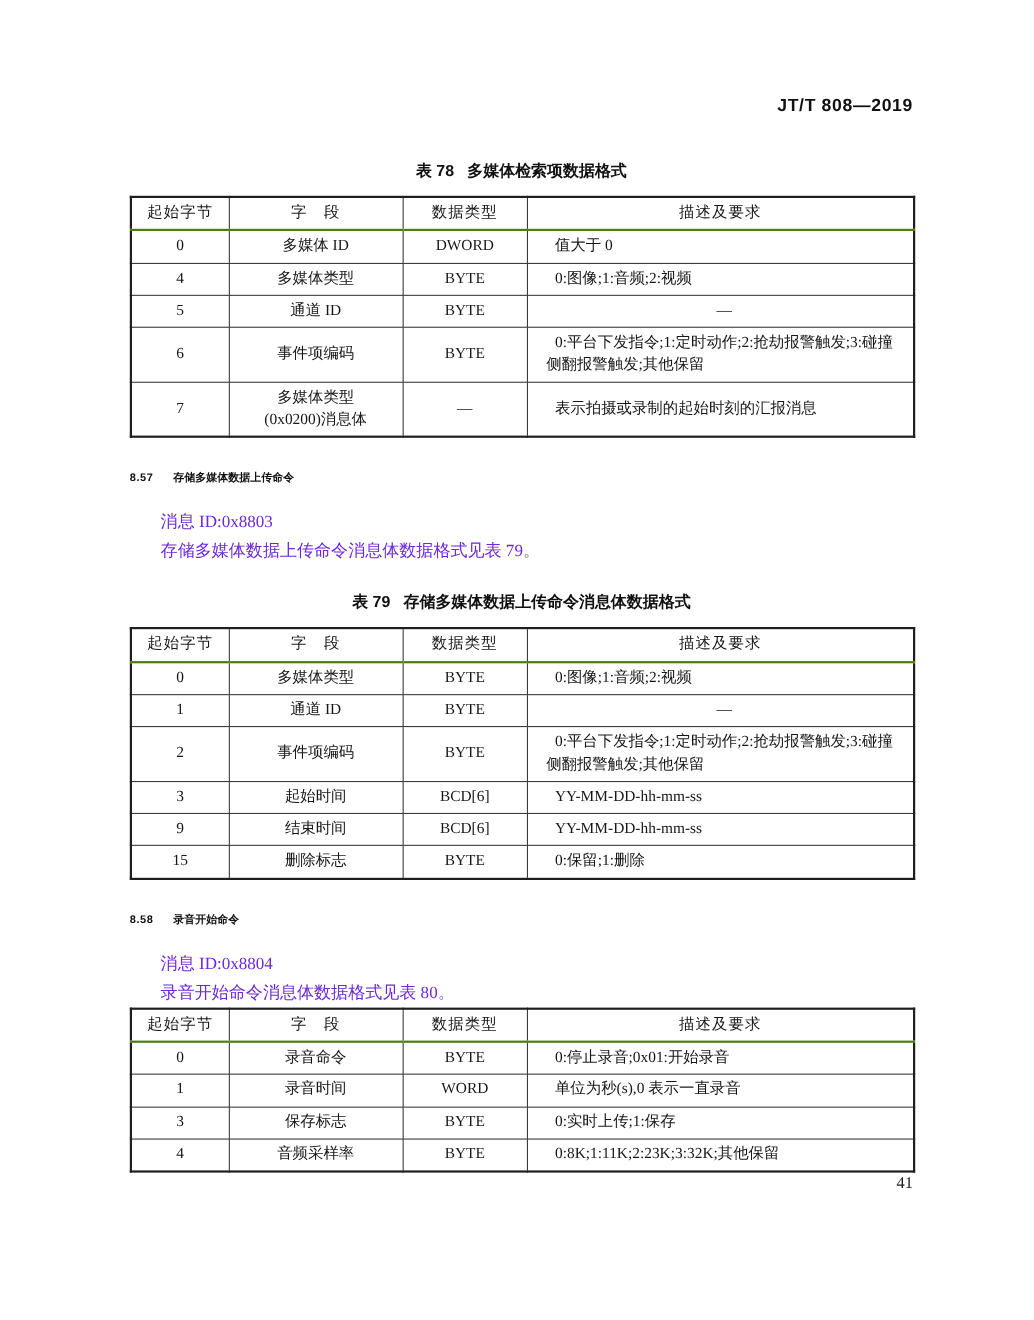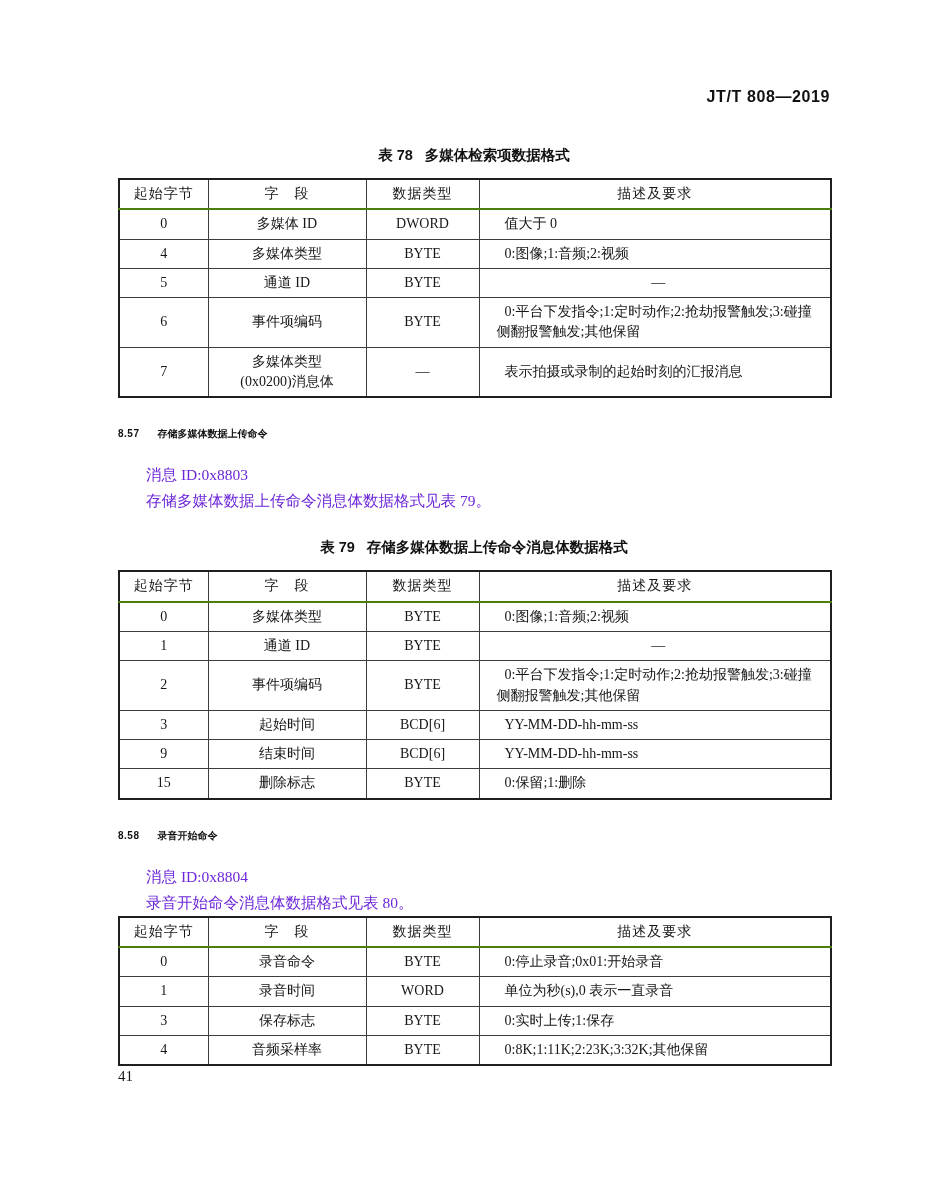--- a/index.html
+++ b/index.html
@@ -70,21 +70,21 @@
     margin-top:29px; margin-bottom:21px;
   }
   .section-heading .sec-no { margin-right:18px; letter-spacing:0.5px; }
   .para {
     font-size:15.5px; line-height:26px;
     padding-left:28px; color:#6d28d9;
   }
   .caption.mt { margin-top:24px; }
   .page-number {
     position:absolute; top:1068px; left:118px; width:712px;
-    text-align:left; padding-right:0;
+    text-align:right; padding-right:0;
     font-size:15px; color:#1b1b1b;
   }
 </style>
 </head>
 <body>
 
 <div class="page">
 
   <div class="doc-header">JT/T 808—2019</div>
 

